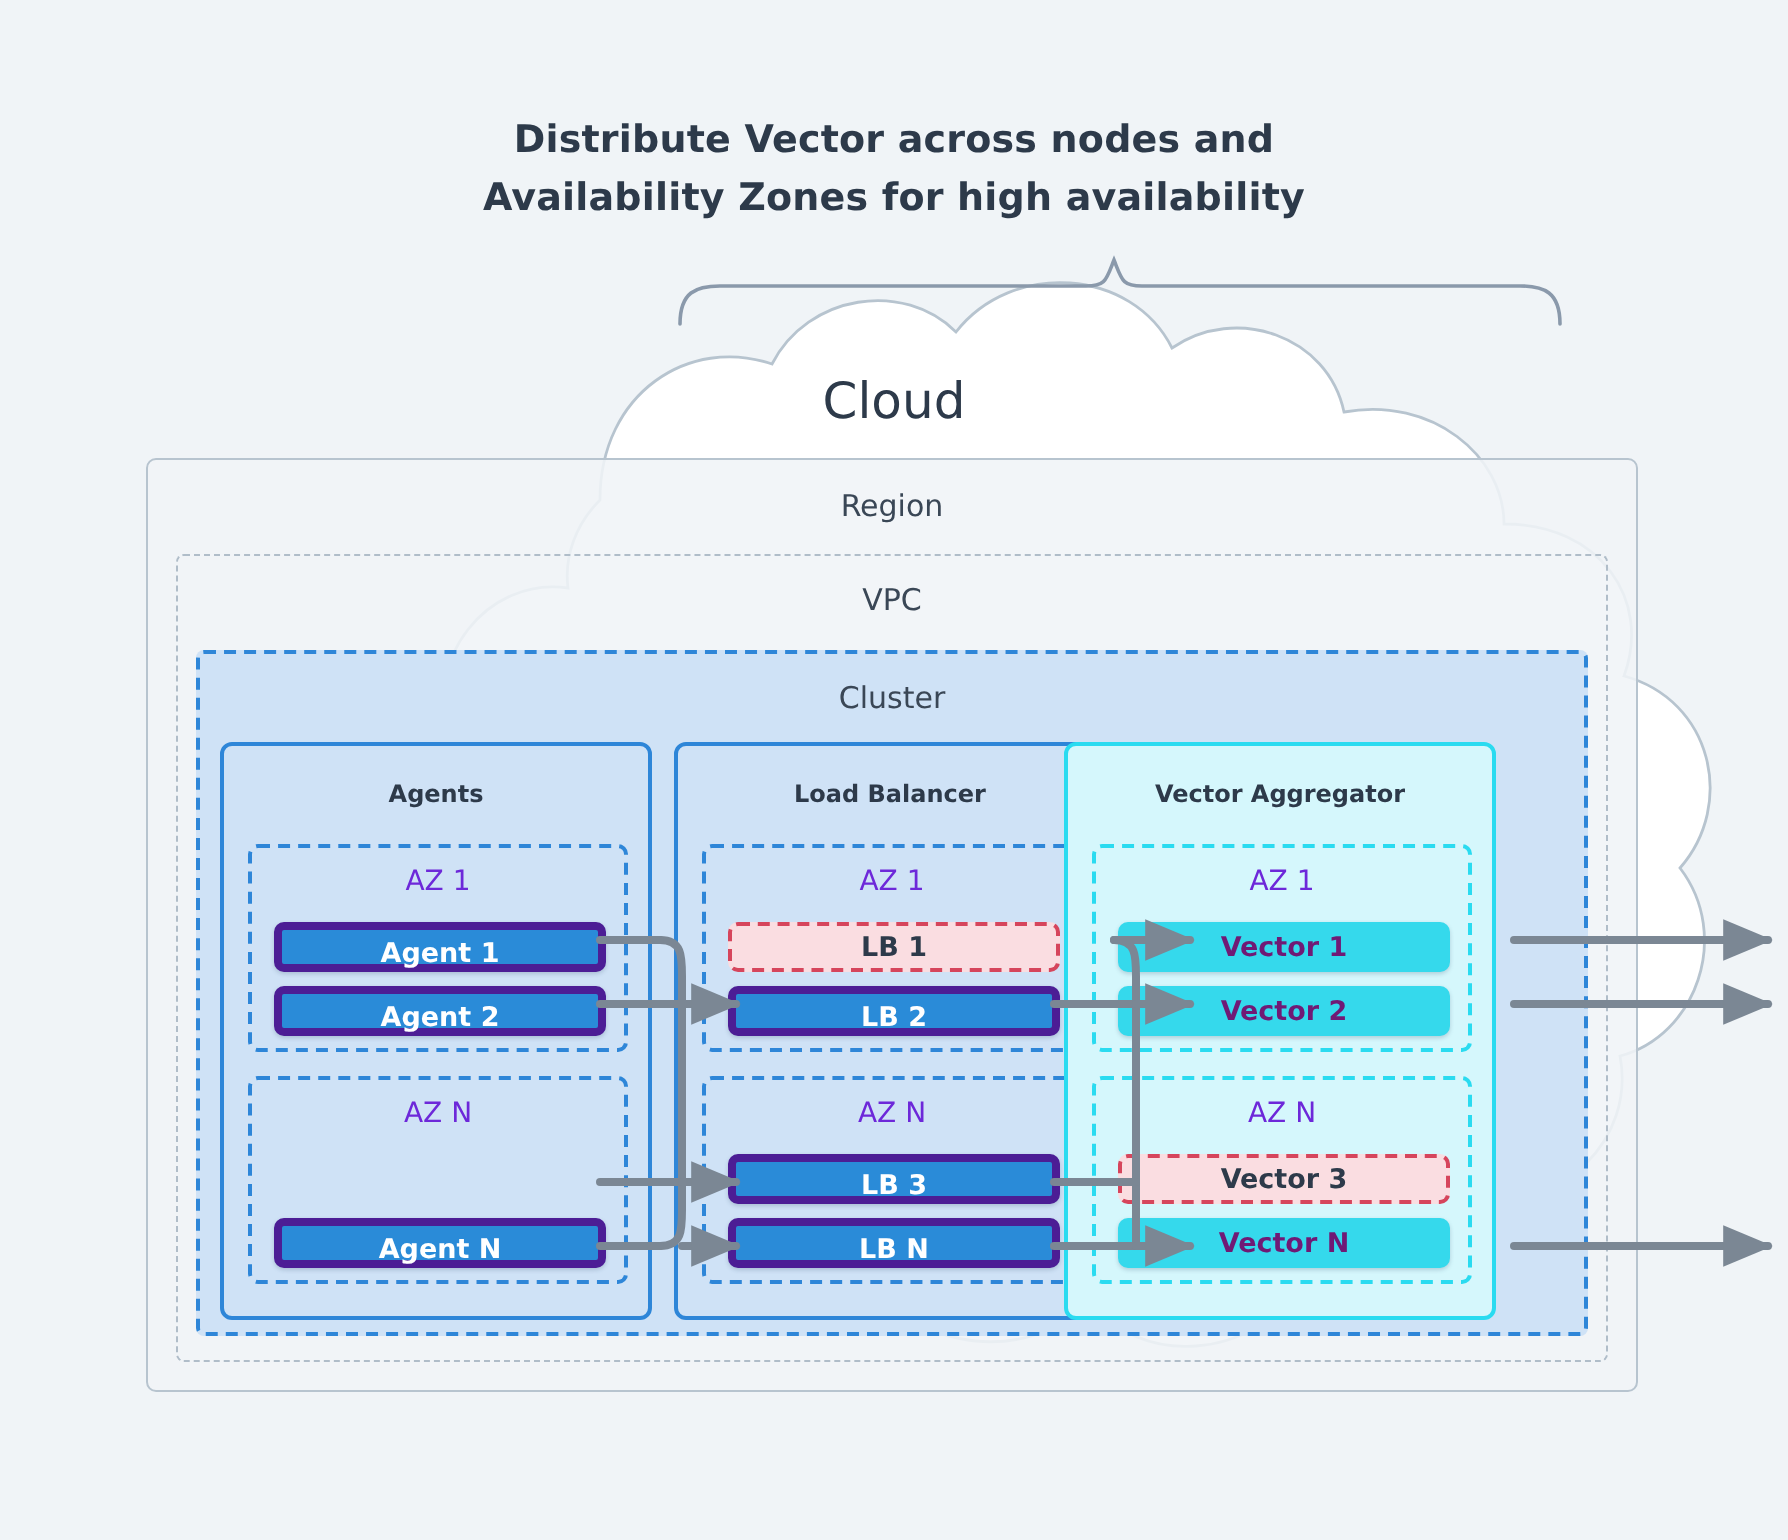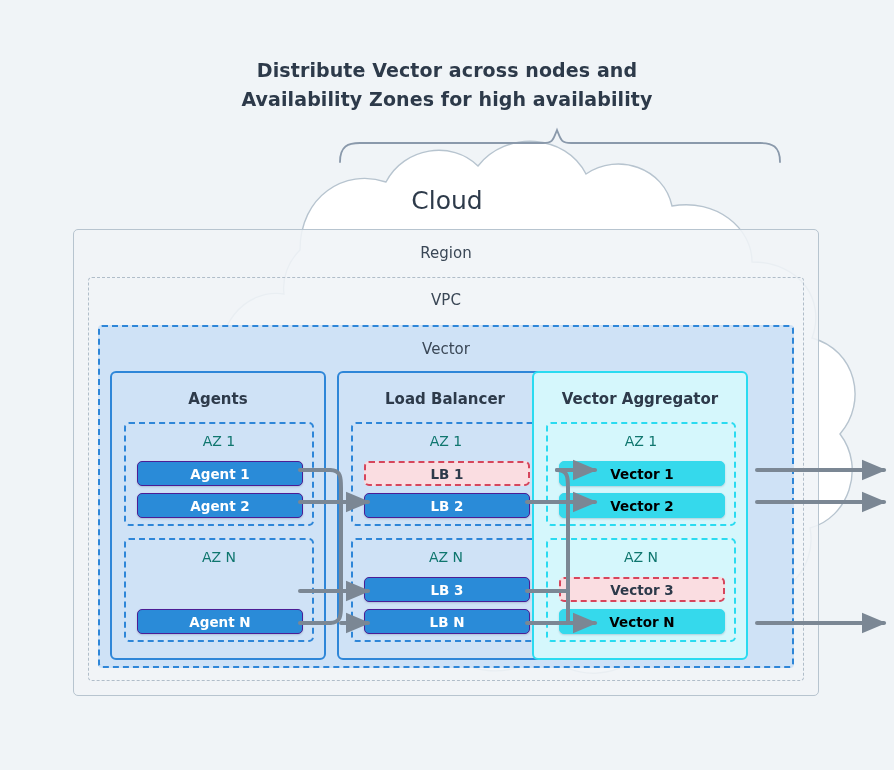--- a/index.html
+++ b/index.html
@@ -101,21 +101,21 @@
   .col-agents { left: 110px;  border: 2px solid #2e86d8; background: #cfe2f6; }
   .col-lb     { left: 337px;  border: 2px solid #2e86d8; background: #cfe2f6; }
   .col-vector { left: 532px;  border: 2px solid #2adbf0; background: #d5f7fc; }
 
   .column-title {
     position: absolute;
     left: 0;
     top: 17px;
     width: 100%;
     text-align: center;
-    font-size: 15px;
+    font-size: 12px;
     font-weight: bold;
     color: #2d3a4a;
   }
 
   
   .az {
     position: absolute;
     left: 12px;
     width: 190px;
     height: 104px;
@@ -127,21 +127,21 @@
   .az-blue { border: 2px dashed #2e86d8; }
   .az-cyan { border: 2px dashed #2adbf0; }
 
   .az-label {
     position: absolute;
     left: 0;
     top: 9px;
     width: 100%;
     text-align: center;
     font-size: 14px;
-    color: #0f766e;
+    color: #6d28d9;
   }
 
   
   .node {
     position: absolute;
     left: 11px;
     width: 166px;
     height: 25px;
     border-radius: 5px;
     box-sizing: border-box;
@@ -149,27 +149,27 @@
     font-size: 13.5px;
     font-weight: bold;
     line-height: 25px;
     box-shadow: 0 1px 2px rgba(40, 70, 100, 0.22);
   }
   .node-1 { top: 37px; }
   .node-2 { top: 69px; }
 
   .node-blue {
     background: #2a8bd8;
-    border: 1px solid #4c1d95;
+    border: 4px solid #4c1d95;
     color: #ffffff;
   }
   .node-cyan {
     background: #35d9ec;
     border: 1px solid #35d9ec;
-    color: #000000;
+    color: #701a75;
   }
   .node-failed {
     background: #fadde1;
     border: 2px dashed #d6455c;
     color: #2d3a4a;
     line-height: 22px;
     box-shadow: none;
   }
 
   svg { display: block; overflow: visible; }
@@ -209,21 +209,21 @@
 
     <div class="region-box">
       <div class="container-label">Region</div>
     </div>
 
     <div class="vpc-box">
       <div class="container-label">VPC</div>
     </div>
 
     <div class="cluster-box">
-      <div class="container-label">Vector</div>
+      <div class="container-label">Cluster</div>
     </div>
 
     <div class="column col-agents">
       <div class="column-title">Agents</div>
 
       <div class="az az-top az-blue">
         <div class="az-label">AZ 1</div>
         <div class="node node-1 node-blue">Agent 1</div>
         <div class="node node-2 node-blue">Agent 2</div>
       </div>

